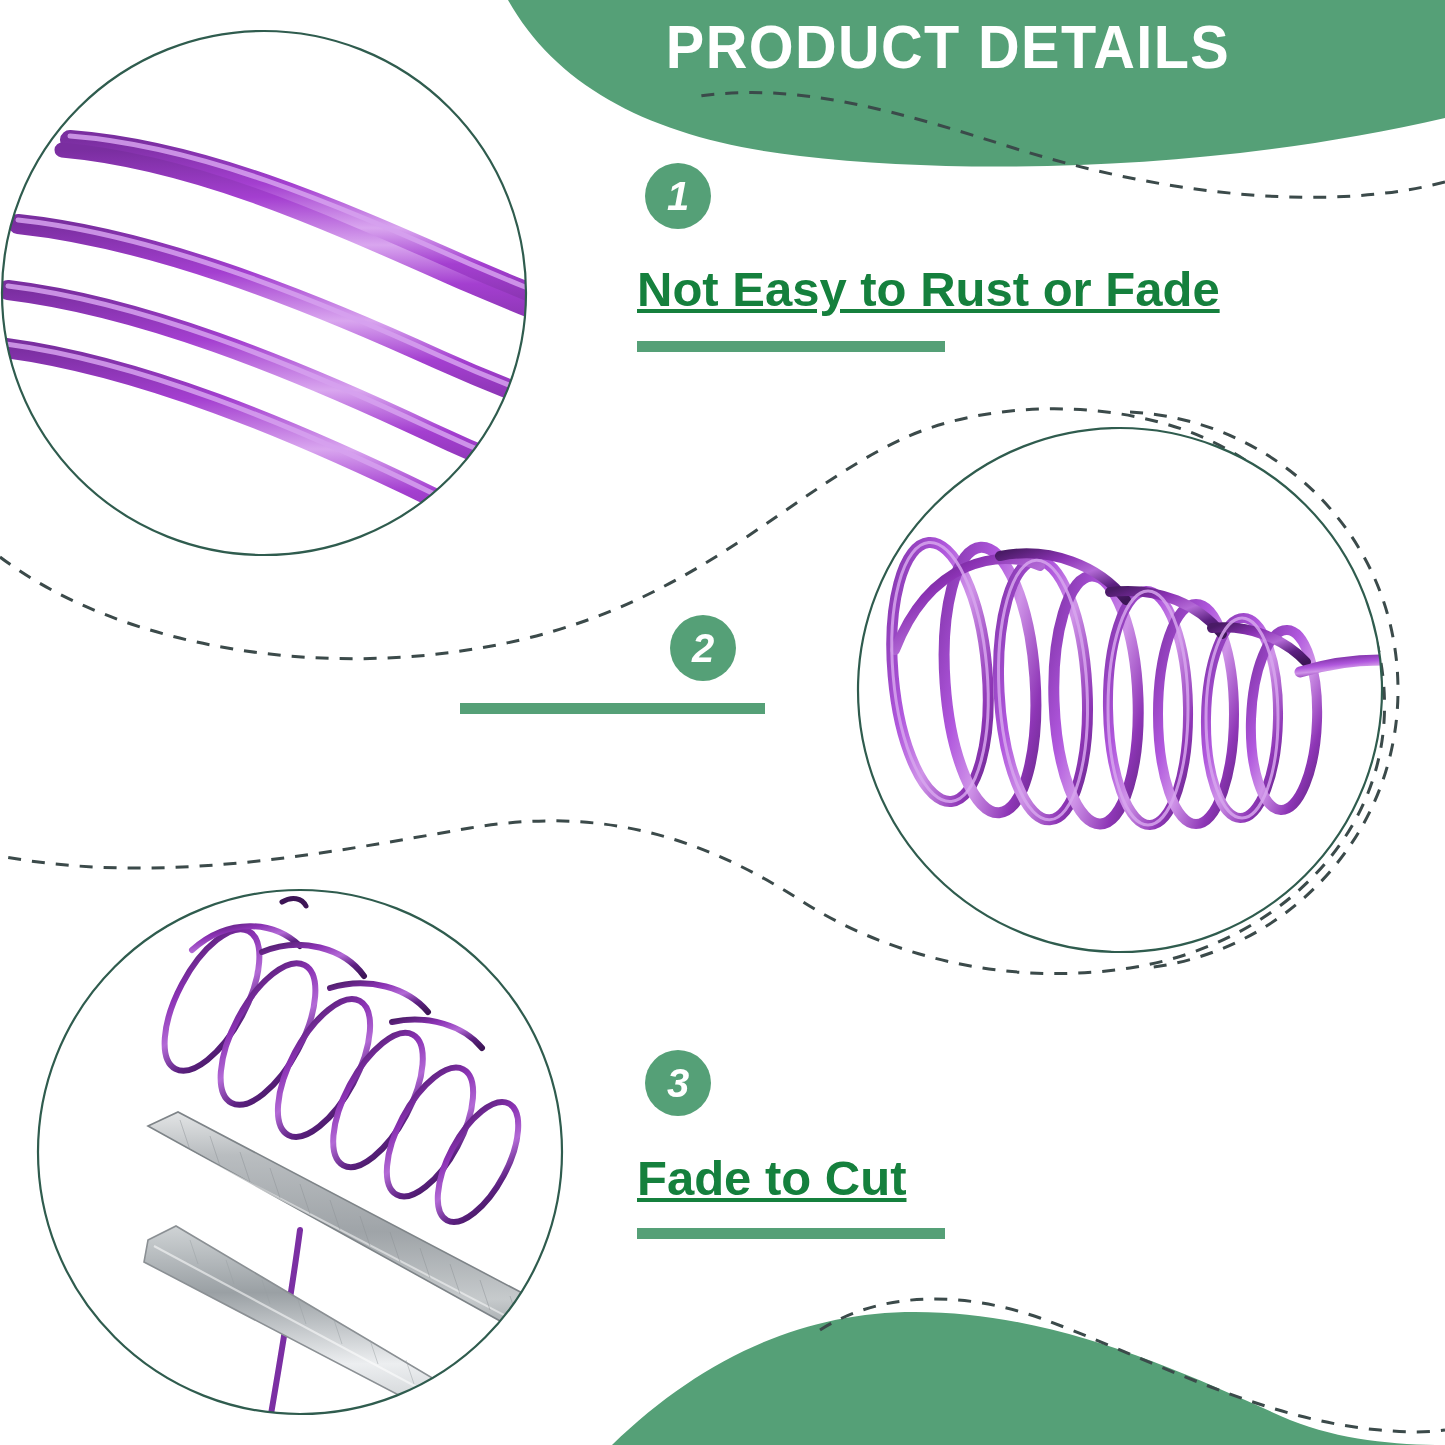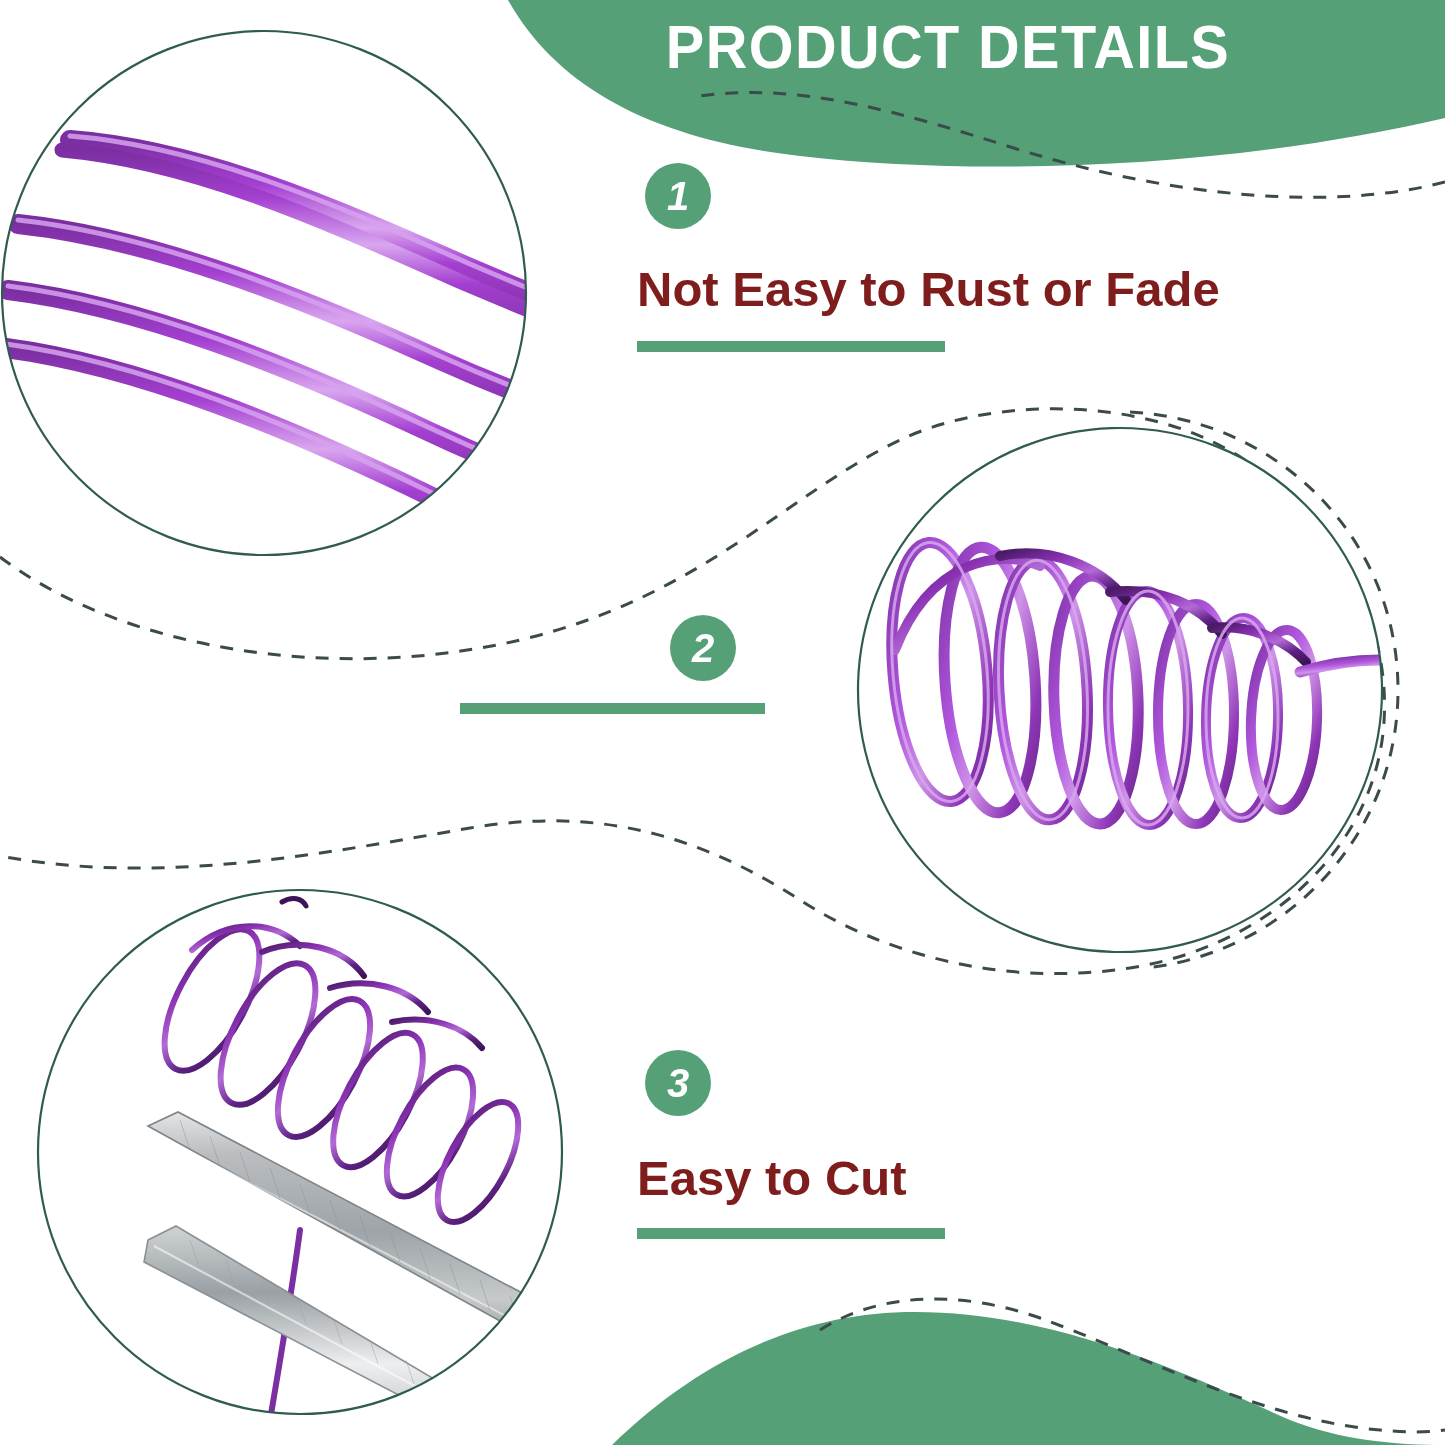--- a/index.html
+++ b/index.html
@@ -42,26 +42,27 @@
     background:#55a077;
     display:flex;align-items:center;justify-content:center;
     color:#ffffff;
     font-size:40px;
     font-weight:bold;
     font-style:italic;
     line-height:1;
     font-family:"Liberation Sans", sans-serif;
   }
   .feature-title{
-    color:#7f1d1d;
+    color:#15803d;
     font-size:49px;
     font-weight:bold;
     letter-spacing:0px;
     white-space:nowrap;
     font-family:"Liberation Sans", sans-serif;
+    text-decoration:underline;
   }
   .rule{
     height:11px;
     background:#55a077;
   }
 
   #feature-1{left:637px;top:163px;}
   #feature-1 .badge{margin-left:8px;}
   #feature-1 .feature-title{margin-top:32px;}
   #feature-1 .rule{width:308px;margin-top:24px;}
@@ -300,17 +301,17 @@
     <div class="badge">
       <span>2</span>
     </div>
     <div class="rule"></div>
   </div>
 
   <div class="feature" id="feature-3">
     <div class="badge">
       <span>3</span>
     </div>
-    <div class="feature-title">Easy to Cut</div>
+    <div class="feature-title">Fade to Cut</div>
     <div class="rule"></div>
   </div>
 
 </div>
 
 </body></html>

